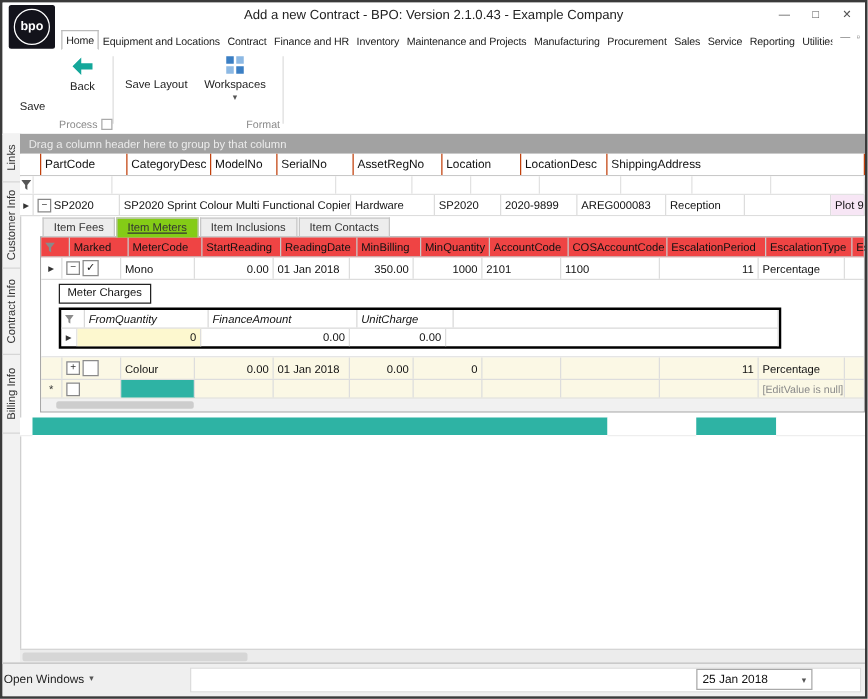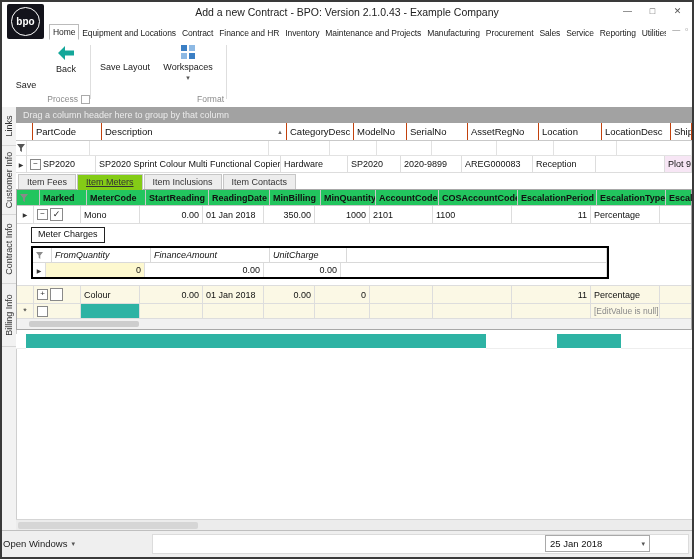--- a/index.html
+++ b/index.html
@@ -42,26 +42,26 @@
   .rm{font-size:6px;color:#333;}
   .nr{font-size:9px;color:#333;}
   .xb{display:inline-block;width:9px;height:9px;border:1px solid #888;font-size:8px;line-height:7px;text-align:center;color:#333;background:#fff;flex:none;}
   .cb{display:inline-block;width:11px;height:11px;border:1px solid #8a8a8a;background:#fff;font-size:9px;line-height:10px;text-align:center;color:#222;flex:none;}
   
   .oc0{width:10px;flex:none}.oc1{width:62px;flex:none}.oc2{width:178px;flex:none}.oc3{width:60px;flex:none}
   .oc4{width:46px;flex:none}.oc5{width:54px;flex:none}.oc6{width:64px;flex:none}.oc7{width:56px;flex:none}
   .oc8{width:62px;flex:none}.oc9{flex:1}
   .pink{background:#f7e6f5;}
   
-  .detail{margin-left:0;background:#fff;}
+  .detail{margin-left:16px;background:#fff;}
   .dtabs{height:16px;display:flex;align-items:flex-end;padding-left:2px;font-size:9px;position:relative;z-index:2;}
   .dtab{padding:2px 8px;background:#ededed;border:1px solid #c6c6c6;border-bottom:none;margin-right:1px;color:#333;}
   .dtab.active{background:#84cc16;position:relative;margin-bottom:-1px;padding-bottom:3px;text-decoration:underline;}
   .dgrid{border:1px solid #a8a8a8;background:#fff;position:relative;z-index:1;}
-  .dhdr{height:15px;border-bottom:1px solid #c9c9c9;font-size:9px;background:#22c55e;font-weight:bold;}
+  .dhdr{height:15px;border-bottom:1px solid #c9c9c9;font-size:9px;background:#ef4444;}
   .dh{border-right:1px solid #c9c9c9;padding:1px 3px;white-space:nowrap;overflow:hidden;display:flex;align-items:center;}
   .mrow{height:17px;border-bottom:1px solid #ddd;font-size:9px;}
   .white{background:#fff;}
   .cream{background:#fbf8e5;}
   .nrow{height:14px;border-bottom:1px solid #ddd;font-size:9px;background:#fbf8e5;}
   .tealcell{background:#2eb3a4;}
   .hint{color:#8a8a8a;font-size:8.5px;overflow:visible;}
   .dc0{width:16px;flex:none}.dc1{width:40px;flex:none}.dc2{width:52px;flex:none}.dc3{width:56px;flex:none}
   .dc4{width:54px;flex:none}.dc5{width:44px;flex:none}.dc6{width:48px;flex:none}.dc7{width:56px;flex:none}
   .dc8{width:72px;flex:none}.dc9{width:72px;flex:none}.dc10{width:62px;flex:none}.dc11{width:68px;flex:none}
@@ -81,21 +81,21 @@
   .band{display:flex;height:14px;margin-top:4px;}
   .bseg{height:100%;}
   .bseg.t{background:#2eb3a4;}
   .bseg.w{background:#fff;border-bottom:1px solid #eee;}
   
   .bottom-scroll{position:absolute;left:14px;right:0;bottom:0;height:11px;background:#ececec;border-top:1px solid #d5d5d5;}
   .bthumb{position:absolute;left:2px;top:2px;width:180px;height:7px;background:#d6d6d6;border-radius:2px;}
   .statusbar{position:absolute;left:0;right:0;bottom:0;height:26px;background:#efefef;border-top:1px solid #bfbfbf;font-size:9.5px;}
   .ow{position:absolute;left:1px;top:0;line-height:25px;color:#222;display:flex;gap:4px;align-items:center;}
   .sb-panel{position:absolute;left:150px;right:3px;top:3px;bottom:3px;background:#fff;border:1px solid #dcdcdc;}
-  .date-editor{position:absolute;right:42px;top:4px;width:105px;height:17px;border:1px solid #a9a9a9;background:#fff;display:flex;align-items:center;justify-content:space-between;padding:0 4px;box-sizing:border-box;}
+  .date-editor{position:absolute;right:42px;top:4px;width:93px;height:17px;border:1px solid #a9a9a9;background:#fff;display:flex;align-items:center;justify-content:space-between;padding:0 4px;box-sizing:border-box;}
   .funnel{flex:none;}
 </style>
 </head>
 <body>
 
 <div id="window">
 
   <div class="titlebar">
     <span>Add a new Contract - BPO: Version 2.1.0.43 - Example Company</span>
     <div class="win-controls">
@@ -183,24 +183,20 @@
           <span>Billing Info</span>
         </div>
     </div>
 
     <div class="grid">
       <div class="group-bar">Drag a column header here to group by that column</div>
 
       <div class="row hdr">
         <div class="hc oc0"></div>
         <div class="hc oc1">PartCode</div>
-        <div class="hc oc2">
-          <span>Description</span>
-          <span class="sort">▲</span>
-        </div>
         <div class="hc oc3">CategoryDesc</div>
         <div class="hc oc4">ModelNo</div>
         <div class="hc oc5">SerialNo</div>
         <div class="hc oc6">AssetRegNo</div>
         <div class="hc oc7">Location</div>
         <div class="hc oc8">LocationDesc</div>
         <div class="hc oc9">ShippingAddress</div>
       </div>
 
       <div class="row frow">

